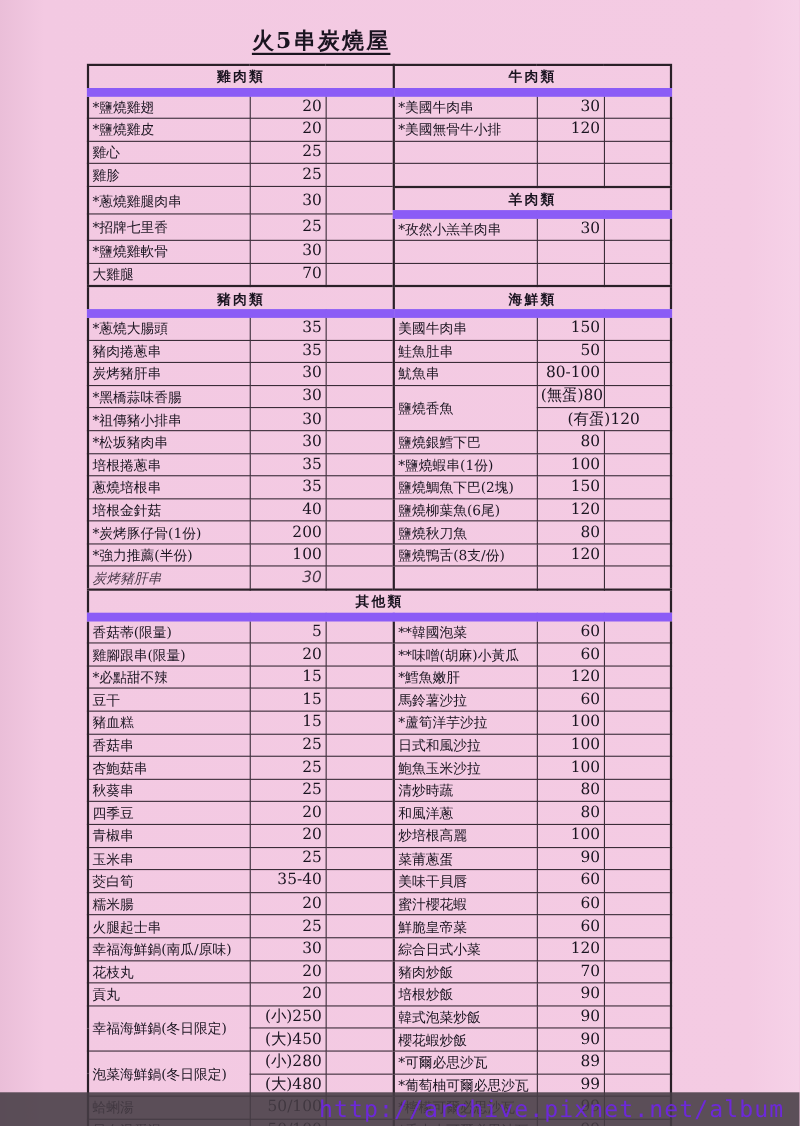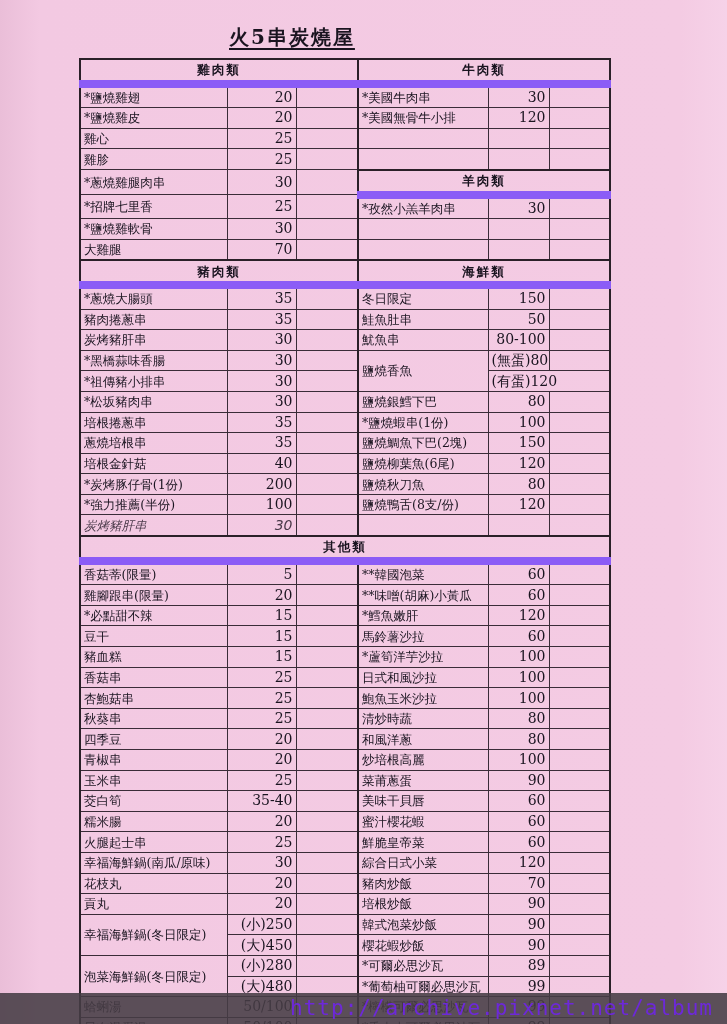--- a/index.html
+++ b/index.html
@@ -129,21 +129,21 @@
         <td class="blank"></td>
       </tr>
       <tr>
         <td class="hdr sep" colspan="3">豬肉類</td>
         <td class="hdr" colspan="3">海鮮類</td>
       </tr>
       <tr>
         <td class="name">*蔥燒大腸頭</td>
         <td class="price">35</td>
         <td class="blank sep"></td>
-        <td class="name">冬日限定</td>
+        <td class="name">美國牛肉串</td>
         <td class="price">150</td>
         <td class="blank"></td>
       </tr>
       <tr>
         <td class="name">豬肉捲蔥串</td>
         <td class="price">35</td>
         <td class="blank sep"></td>
         <td class="name">鮭魚肚串</td>
         <td class="price">50</td>
         <td class="blank"></td>
@@ -161,21 +161,21 @@
         <td class="price">30</td>
         <td class="blank sep"></td>
         <td class="name name-mid" rowspan="2">鹽燒香魚</td>
         <td class="price">(無蛋)80</td>
         <td class="blank"></td>
       </tr>
       <tr>
         <td class="name">*祖傳豬小排串</td>
         <td class="price">30</td>
         <td class="blank sep"></td>
-        <td class="price" colspan="2" style="text-align: left;">(有蛋)120</td>
+        <td class="price" colspan="2" style="text-align: center;">(有蛋)120</td>
       </tr>
       <tr>
         <td class="name">*松坂豬肉串</td>
         <td class="price">30</td>
         <td class="blank sep"></td>
         <td class="name">鹽燒銀鱈下巴</td>
         <td class="price">80</td>
         <td class="blank"></td>
       </tr>
       <tr>

